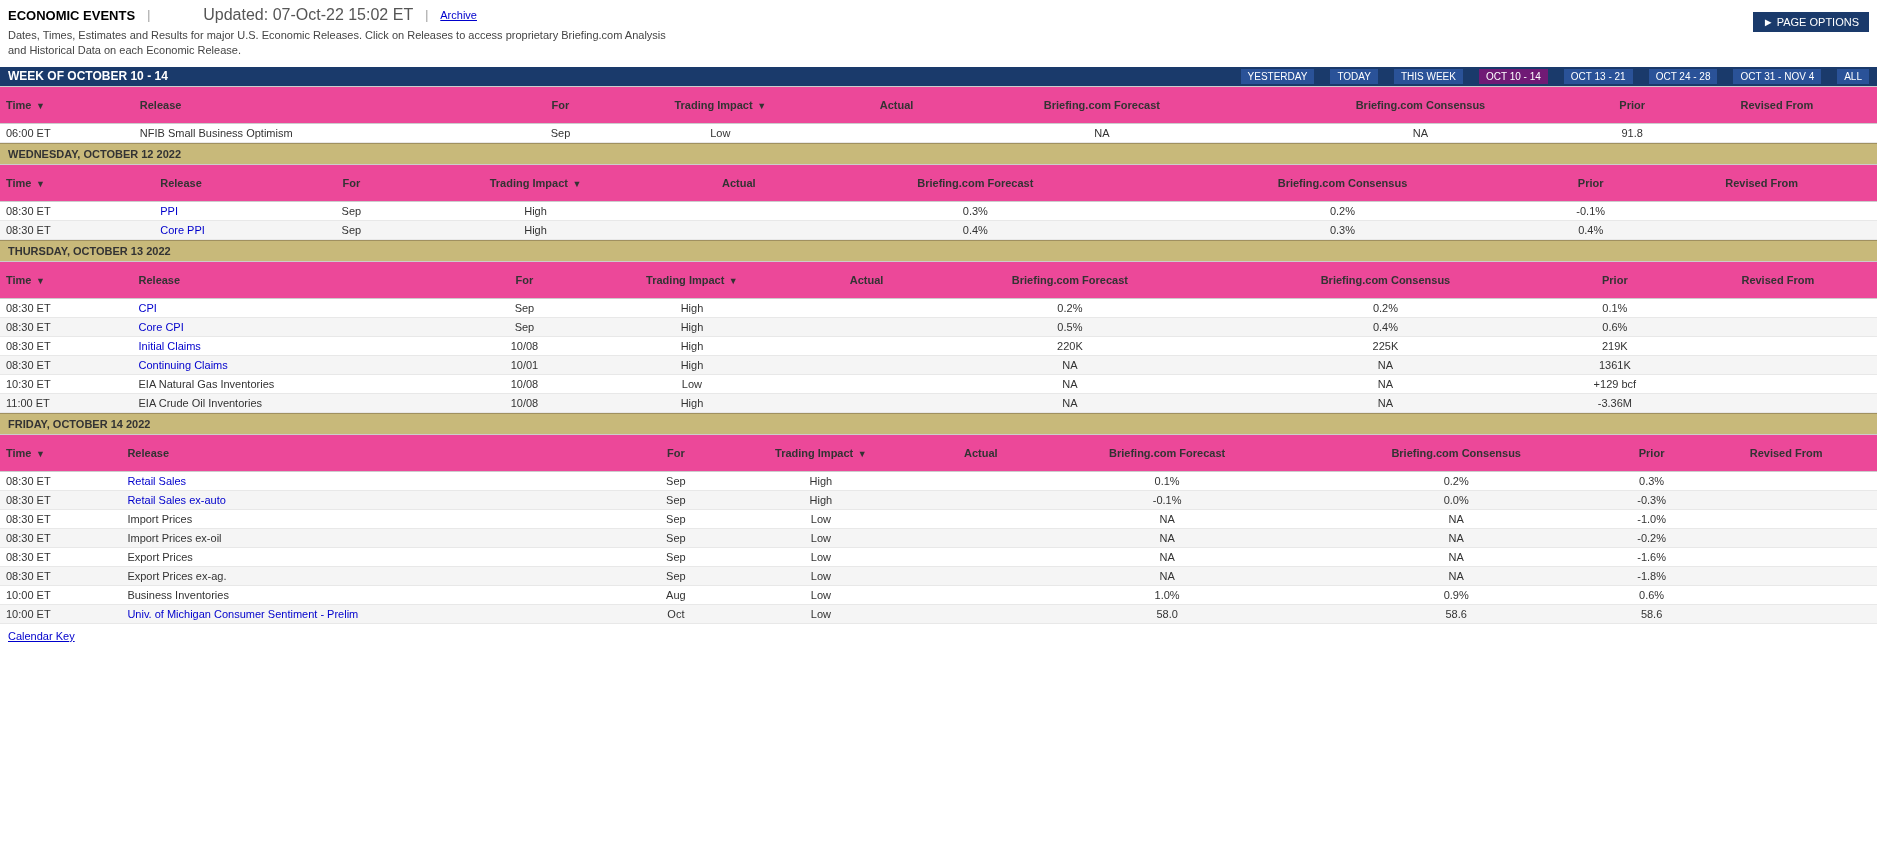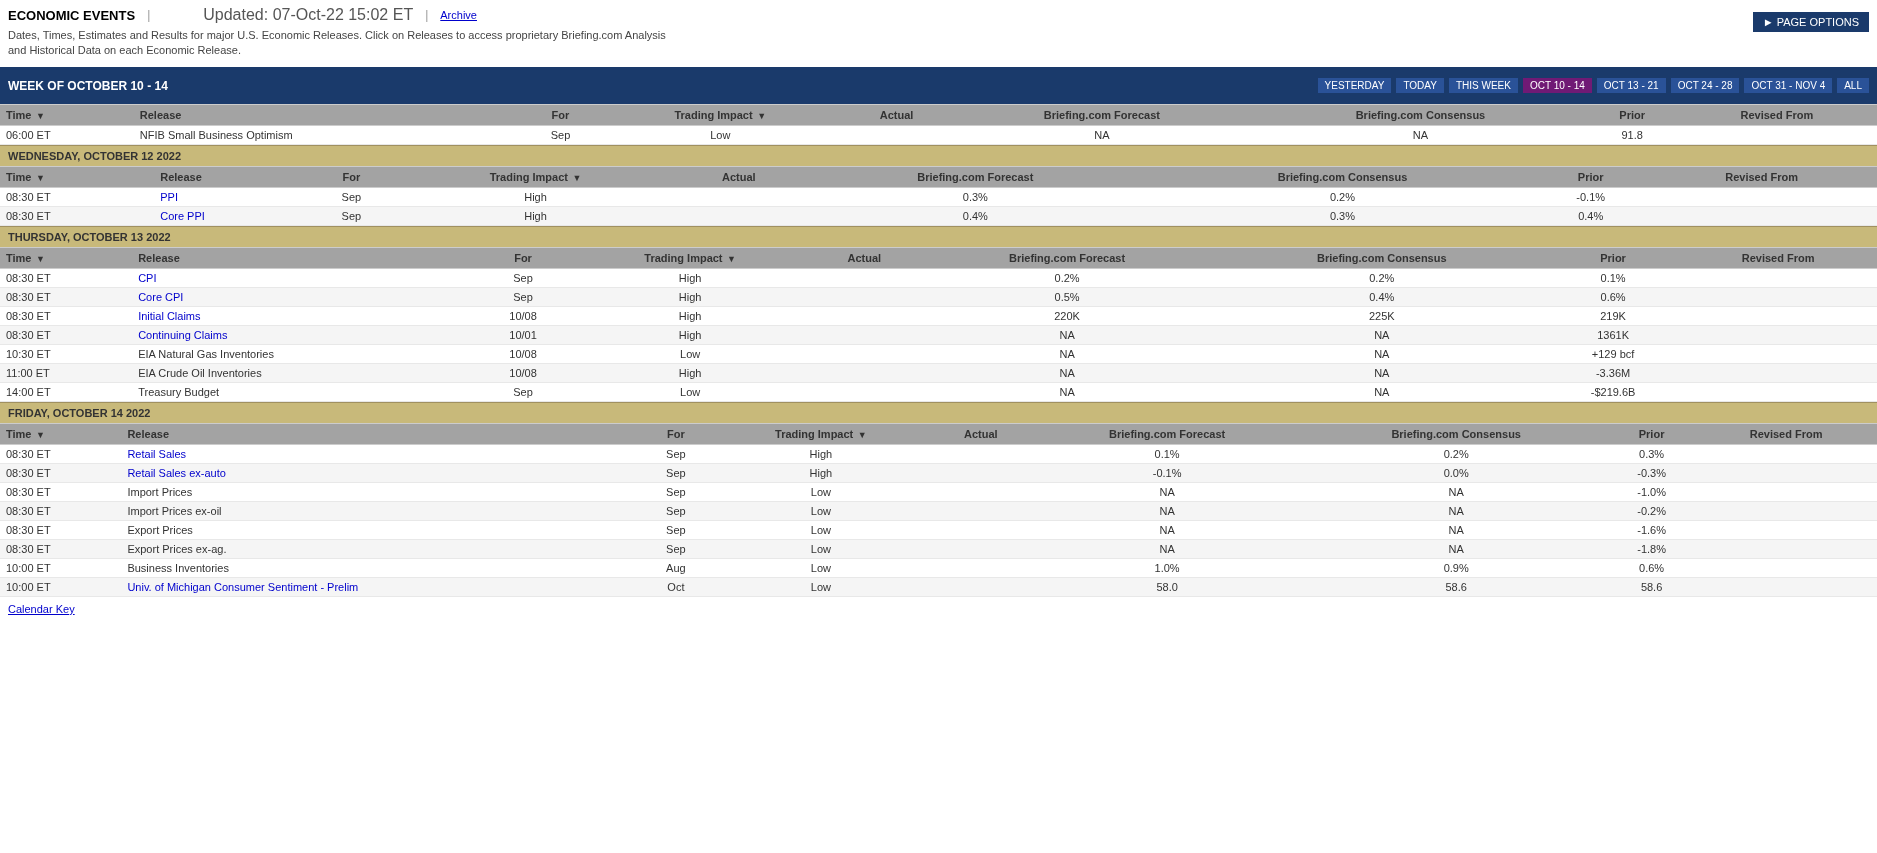--- a/index.html
+++ b/index.html
@@ -13,41 +13,41 @@
     #header-desc { font-size: 11px; color: #444; margin-top: 4px; line-height: 1.4; }
 
     #page-options-btn {
       position: absolute; top: 8px; right: 8px;
       background: #1a3a6b; color: #fff; font-size: 11px; padding: 4px 10px;
       border: none; cursor: pointer; display: flex; align-items: center; gap: 4px;
     }
 
     #week-bar {
       background: #1a3a6b; color: #fff; font-size: 12px; font-weight: bold;
-      padding: 11px 8px; display: flex; align-items: flex-end; justify-content: space-between;
+      padding: 2px 8px; display: flex; align-items: flex-start; justify-content: space-between;
       margin-top: 6px;
     }
-    .week-nav-buttons { display: flex; gap: 5px; }
+    .week-nav-buttons { display: flex; gap: 16px; }
     .week-nav-btn {
       background: #2a5298; color: #fff; font-size: 10px; padding: 2px 7px;
       border: none; cursor: pointer; white-space: nowrap;
     }
     .week-nav-btn.active { background: #701a75; }
 
     .day-header {
       background: #c8b97a; color: #333; font-size: 11px; font-weight: bold;
       padding: 4px 8px; border-top: 1px solid #a09060;
     }
 
     table {
       width: 100%; border-collapse: collapse; font-size: 11px;
     }
     .col-headers th {
-      background: #a3a3a3; border-bottom: 1px solid #ccc; border-top: 1px solid #ccc;
-      padding: 4px 6px; text-align: left; font-weight: bold; white-space: nowrap;
+      background: #ec4899; border-bottom: 1px solid #ccc; border-top: 1px solid #ccc;
+      padding: 12px 6px; text-align: left; font-weight: bold; white-space: nowrap;
     }
     .col-headers th.center { text-align: center; }
 
     tr.data-row td {
       padding: 3px 6px; border-bottom: 1px solid #e8e8e8;
       background: #fff;
     }
     tr.data-row:nth-child(even) td { background: #f5f5f5; }
     tr.data-row td.center { text-align: center; }
 
@@ -235,31 +235,20 @@
             <td class="">11:00 ET</td>
             <td class="">EIA Crude Oil Inventories</td>
             <td class="center">10/08</td>
             <td class="center">High</td>
             <td class="center"></td>
             <td class="center">NA</td>
             <td class="center">NA</td>
             <td class="center">-3.36M</td>
             <td class="center"></td>
           </tr>
-          <tr class="data-row">
-            <td class="">14:00 ET</td>
-            <td class="">Treasury Budget</td>
-            <td class="center">Sep</td>
-            <td class="center">Low</td>
-            <td class="center"></td>
-            <td class="center">NA</td>
-            <td class="center">NA</td>
-            <td class="center">-$219.6B</td>
-            <td class="center"></td>
-          </tr>
         </tbody>
       </table>
       <div class="day-header">FRIDAY, OCTOBER 14 2022</div>
       <table>
         <thead>
           <tr class="col-headers">
             <th class="">Time<span class="sort-arrow"> ▼</span></th>
             <th class="">Release</th>
             <th class="center">For</th>
             <th class="center">Trading Impact<span class="sort-arrow"> ▼</span></th>

